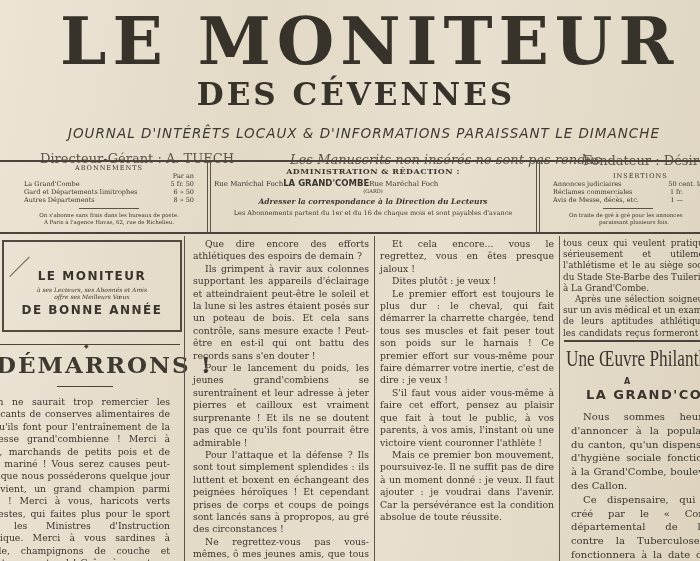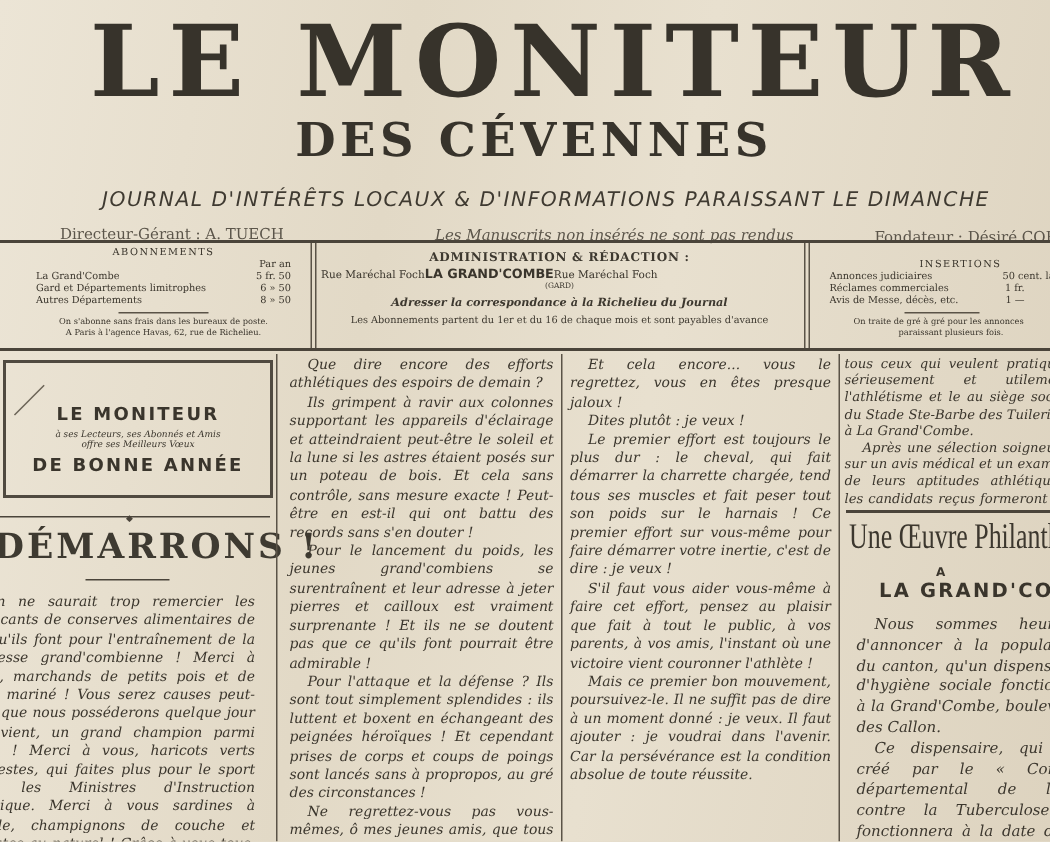--- a/index.html
+++ b/index.html
@@ -17,27 +17,27 @@
     font-size:66px; letter-spacing:6px; color:#37332b; line-height:78px; white-space:nowrap;
   }
   .masthead-sub {
     left:0; top:76px; width:700px; text-align:center; padding-left:12px; box-sizing:border-box;
     font-family:"DejaVu Serif", serif; font-weight:bold; font-size:31px; letter-spacing:3px; color:#37332b;
   }
   .tagline {
     left:68px; top:125px; width:640px; white-space:nowrap;
     font-family:"DejaVu Sans", sans-serif; font-size:13.5px; letter-spacing:1px; color:#3f3a31; font-style:italic;
   }
-  .small { font-size:10px; color:#5b554a; white-space:nowrap; }
+  .small { font-size:13px; color:#5b554a; white-space:nowrap; }
   .rule { background:#4a443a; }
   .sub-title { font-size:6.5px; text-align:center; letter-spacing:1px; }
   .sub-row { display:flex; justify-content:space-between; font-size:6.5px; line-height:8px; }
   .admin { text-align:center; font-size:7.5px; color:#3d382f; }
   .col { font-size:9.3px; line-height:12.4px; text-align:justify; color:#3b362d; }
-  .col p { margin:0; text-indent:12px;font-style:italic; }
+  .col p { margin:0; text-indent:12px; }
   .greet-box {
     left:2px; top:240px; width:180px; height:92px; border:2px solid #504a40; box-sizing:border-box; text-align:center;
   }
   .demarrons {
     left:-4px; top:351px; font-family:"DejaVu Serif", serif; font-weight:bold; font-size:23px; letter-spacing:2px; color:#3e3a31; white-space:nowrap;
   }
   .oeuvre {
     left:566px; top:345px; font-family:"Liberation Serif", serif; font-size:24px; letter-spacing:0px; color:#3c372e; white-space:nowrap; transform:scaleX(0.72); transform-origin:left;
   }
   .vline { width:1px; background:#5a5347; }
@@ -79,21 +79,21 @@
 <div class="abs vline" style="left:210px;top:162px;height:70px;"></div>
 
 <div class="abs" style="left:214px;top:166px;width:318px;height:64px;">
   <div class="admin" style="font-weight:bold;font-size:8px;letter-spacing:0.5px;">ADMINISTRATION &amp; RÉDACTION :</div>
   <div style="display:flex;align-items:baseline;font-size:7px;margin-top:2px;">
     <span>Rue Maréchal Foch</span>
     <span style="font-family:'DejaVu Sans',sans-serif;font-weight:bold;font-size:8.5px;">LA GRAND'COMBE</span>
     <span>Rue Maréchal Foch</span>
   </div>
   <div class="admin" style="font-size:5px;">(GARD)</div>
-  <div class="admin" style="font-style:italic;font-weight:bold;margin-top:3px;">Adresser la correspondance à la Richelieu du Journal</div>
+  <div class="admin" style="font-style:italic;font-weight:bold;margin-top:3px;">Adresser la correspondance à la Direction du Lecteurs</div>
   <div class="admin" style="font-size:6.5px;margin-top:3px;">Les Abonnements partent du 1er et du 16 de chaque mois et sont payables d'avance</div>
 </div>
 <div class="abs vline" style="left:536px;top:162px;height:70px;"></div>
 <div class="abs vline" style="left:539px;top:162px;height:70px;"></div>
 
 <div class="abs" style="left:553px;top:172px;width:160px;height:60px;overflow:hidden;">
   <div class="sub-title" style="text-align:left;padding-left:60px;">INSERTIONS</div>
   <div class="sub-row" style="width:150px;">
     <span>Annonces judiciaires</span>
     <span>50 cent. la</span>

